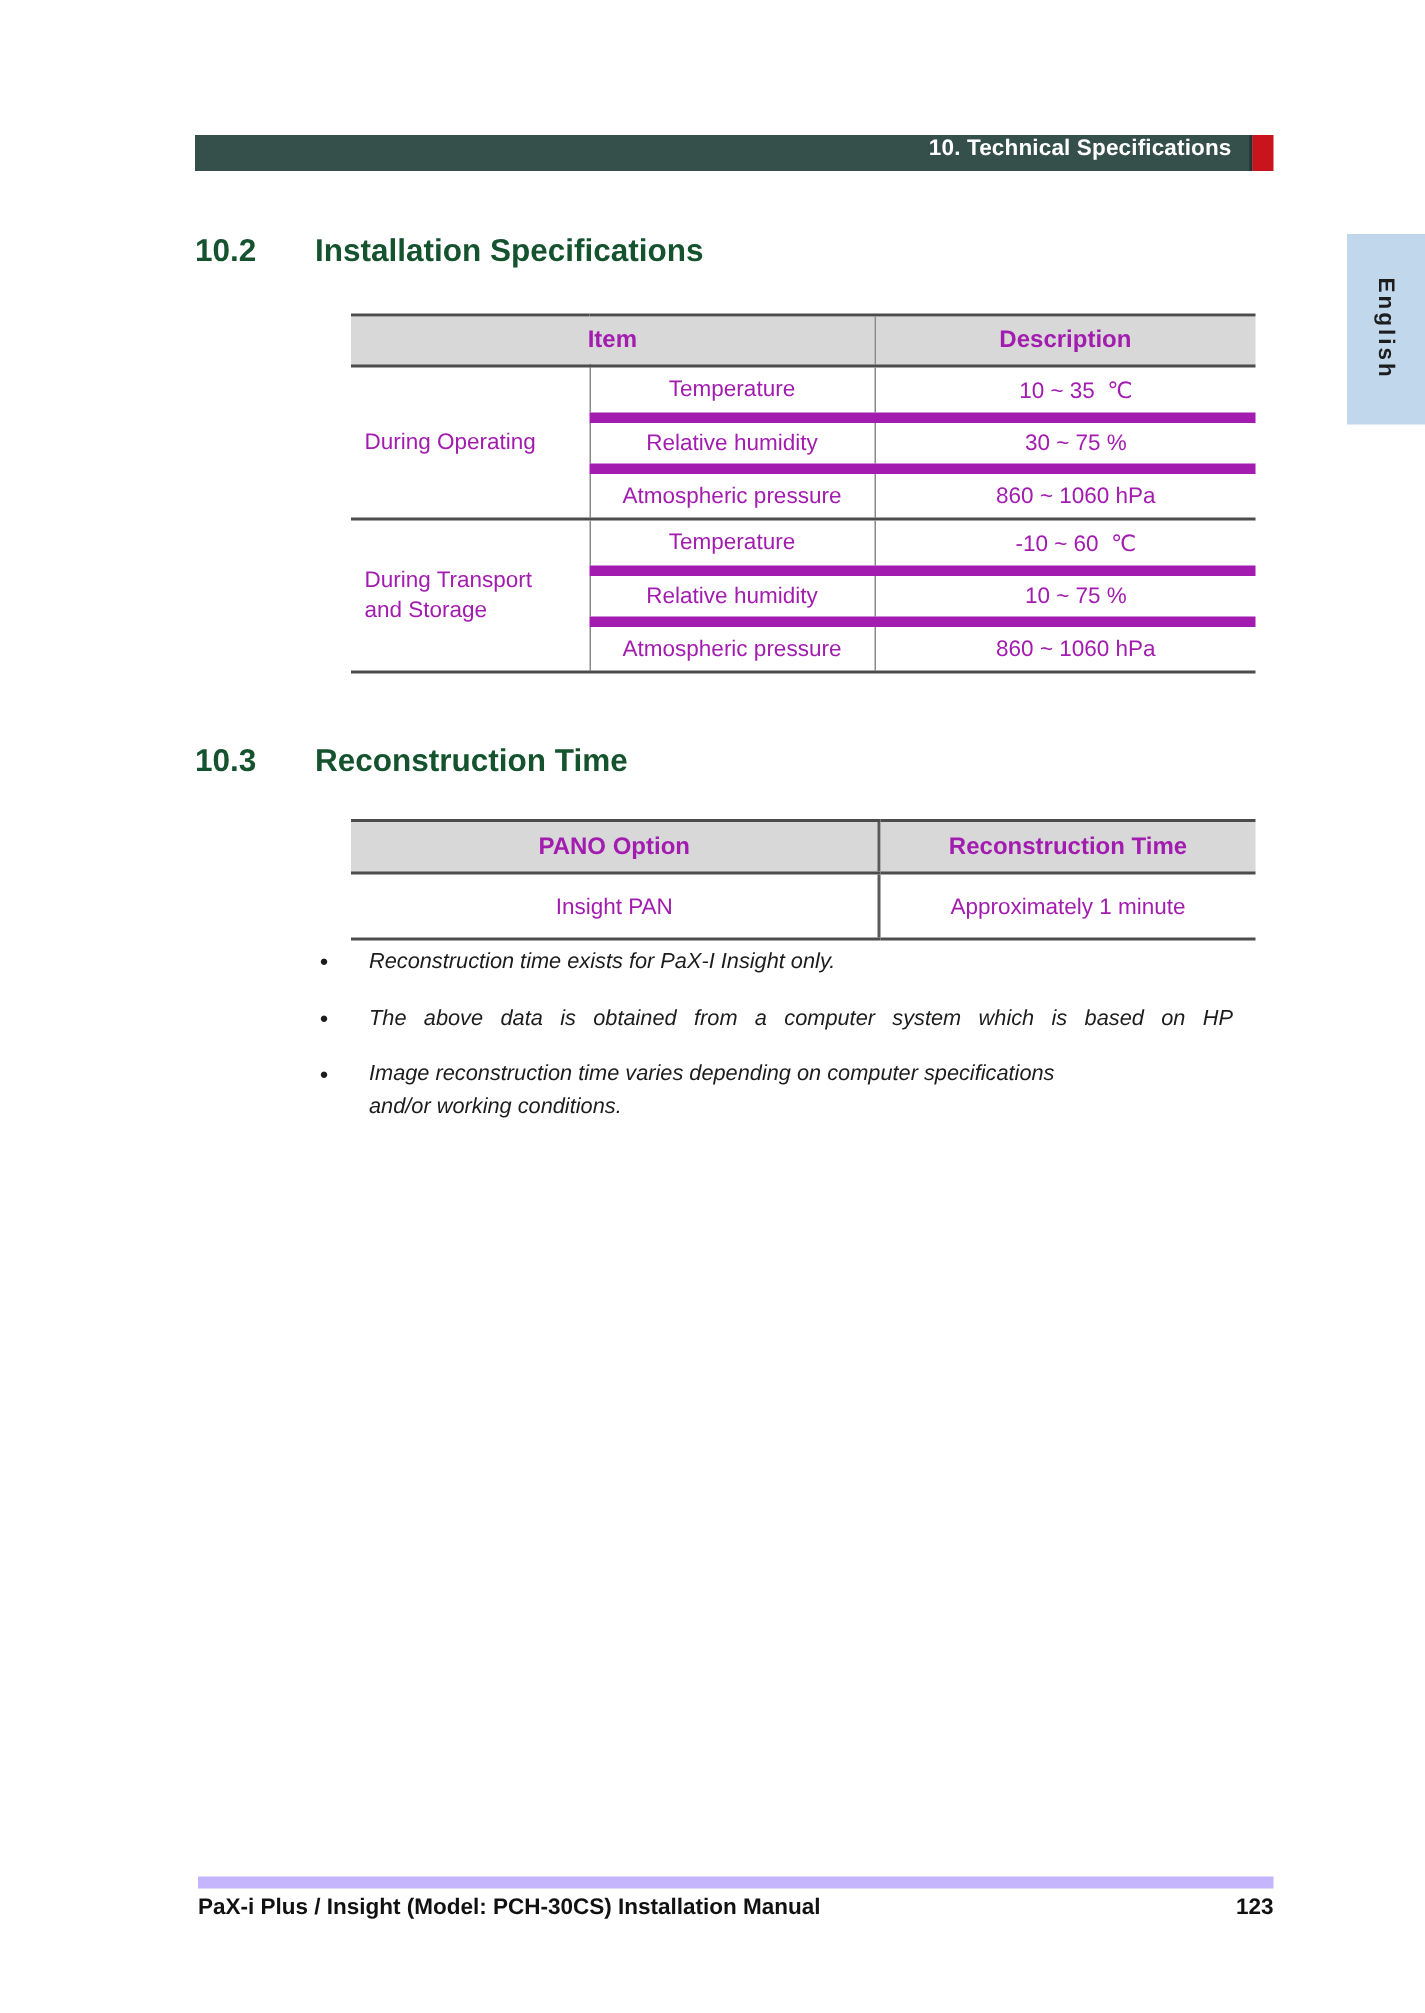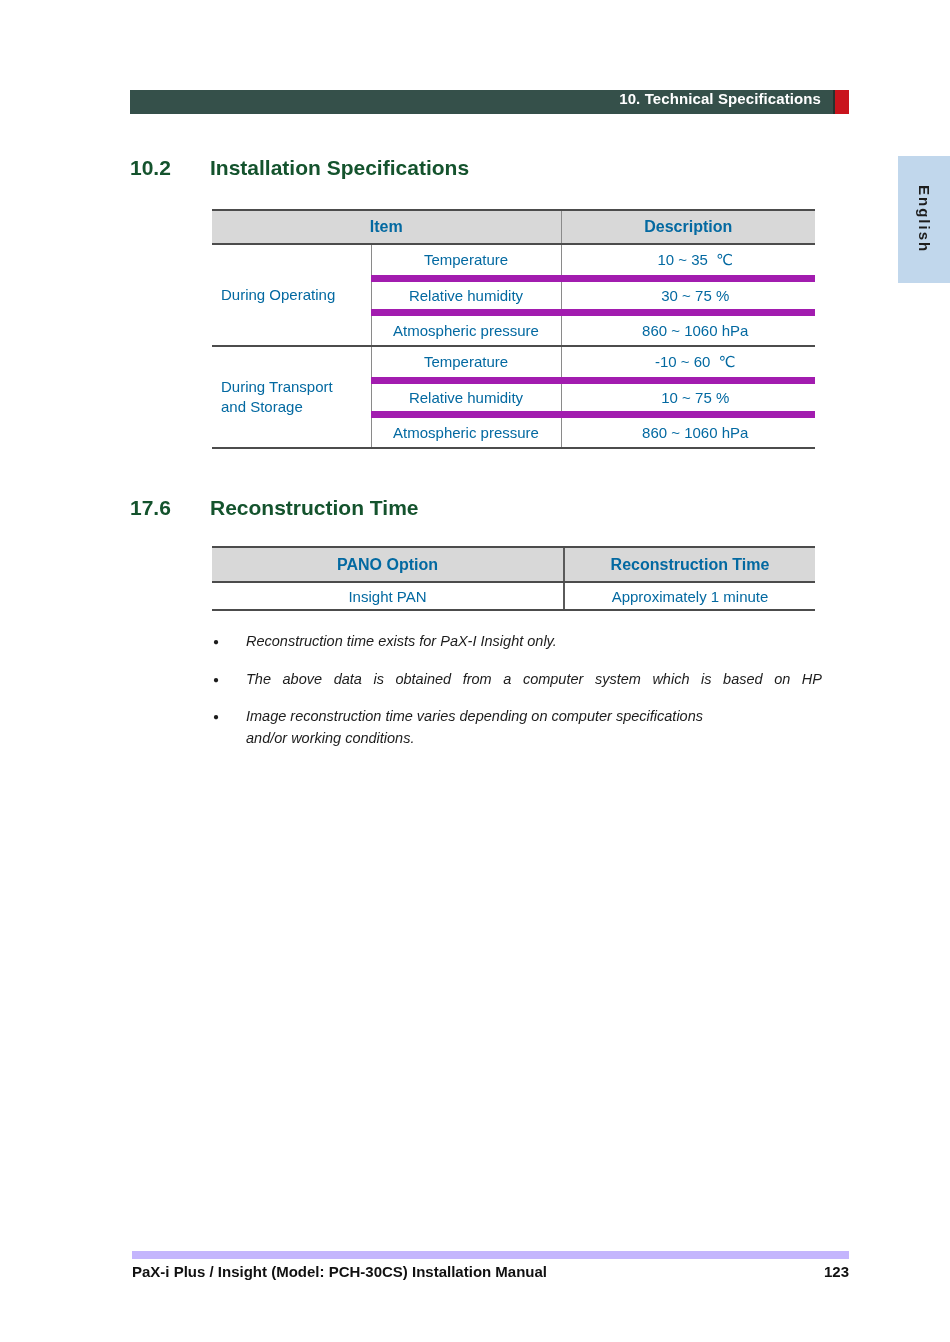--- a/index.html
+++ b/index.html
@@ -15,39 +15,39 @@
   .bar-accent{width:14px;background:#c9141d;}
   
   .lang-tab{position:absolute;left:898px;top:156px;width:52px;height:127px;background:#c1d7ec;
             display:flex;align-items:center;justify-content:center;}
   .lang-tab span{writing-mode:vertical-rl;font-weight:bold;font-size:15px;letter-spacing:2px;color:#1d1d1d;}
   
   .section-heading{position:absolute;left:130px;display:flex;font-weight:bold;font-size:21px;
                    color:#14532d;line-height:24px;}
   .sec-num{width:80px;flex:none;}
   
-  table{border-collapse:collapse;table-layout:fixed;position:absolute;left:212px;width:603px;
-        font-size:15px;color:#0369a1;}
+  table{border-collapse:collapse;table-layout:fixed;position:absolute;left:234px;width:603px;
+        font-size:15px;color:#a21caf;}
   td,th{padding:0;overflow:hidden;}
   .env-table{top:209px;}
   .env-table thead tr{height:34px;}
   .env-table tbody tr{height:34px;}
   .env-table th{background:#d8d8d8;font-weight:bold;font-size:16px;
                 border-top:2px solid #4c4c4c;border-bottom:2px solid #4c4c4c;}
   .vline{border-left:1px solid #8a8a8a;}
   .grp{ text-align:left;padding-left:9px;white-space:pre-line;line-height:20px;}
   .item{text-align:center;}
   .val{text-align:center;padding-left:14px;white-space:pre-wrap;}
   .ib{border-bottom:7px solid #a21caf;}      
   .grp-sep td{border-top:2px solid #4c4c4c;} 
   .env-table tbody tr:last-child td, .env-table tbody td.grp{border-bottom:2px solid #4c4c4c;}
   .env-table tbody td.grp{border-bottom:2px solid #4c4c4c;}
   .recon-table{top:546px;}
   .recon-table thead tr{height:35px;}
-  .recon-table tbody tr{height:28px;}
+  .recon-table tbody tr{height:44px;}
   .recon-table th{background:#d8d8d8;font-weight:bold;font-size:16px;
                   border-top:2px solid #4c4c4c;border-bottom:2px solid #4c4c4c;}
   .recon-table td{text-align:center;border-bottom:2px solid #4c4c4c;}
   .vline2{border-left:2px solid #5a5a5a;}
   
   .notes{position:absolute;left:213px;top:631px;width:609px;}
   .note{display:flex;font-style:italic;font-size:14.5px;color:#1c1c1c;line-height:21px;}
   .note .dot{width:33px;flex:none;font-size:10px;font-style:normal;}
   .note-lines{flex:1;}
   .note.n2{margin-top:14px;line-height:27px;}
@@ -116,21 +116,21 @@
         <td class="vline val ib">10 ~ 75 %</td>
       </tr>
       <tr>
         <td class="vline item">Atmospheric pressure</td>
         <td class="vline val">860 ~ 1060 hPa</td>
       </tr>
     </tbody>
   </table>
 
   <div class="section-heading" style="top:496px;">
-    <span class="sec-num">17.6</span>
+    <span class="sec-num">10.3</span>
     <span class="sec-title">Reconstruction Time</span>
   </div>
 
   <table class="recon-table">
     <colgroup>
         <col style="width:352px">
         <col style="width:251px">
       </colgroup>
     <thead>
       <tr>

